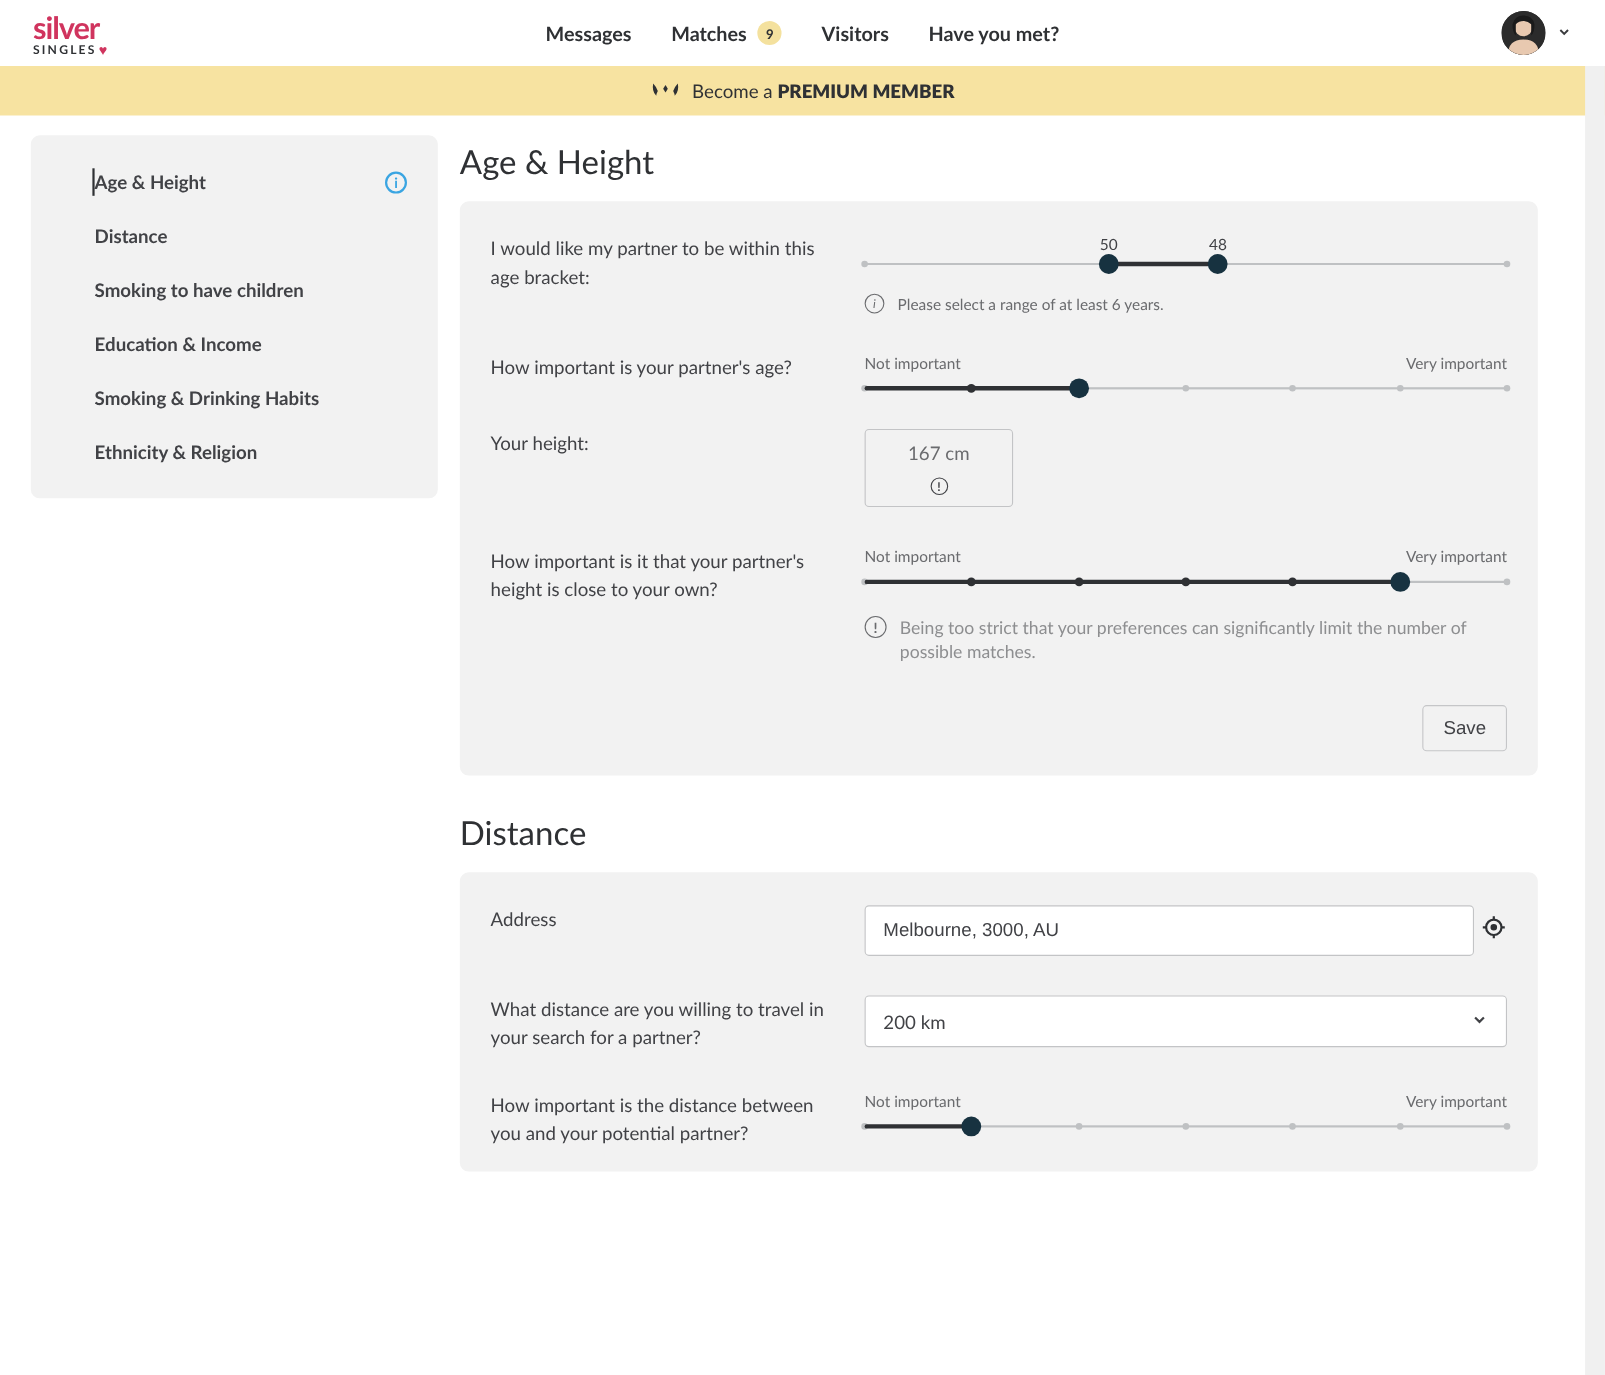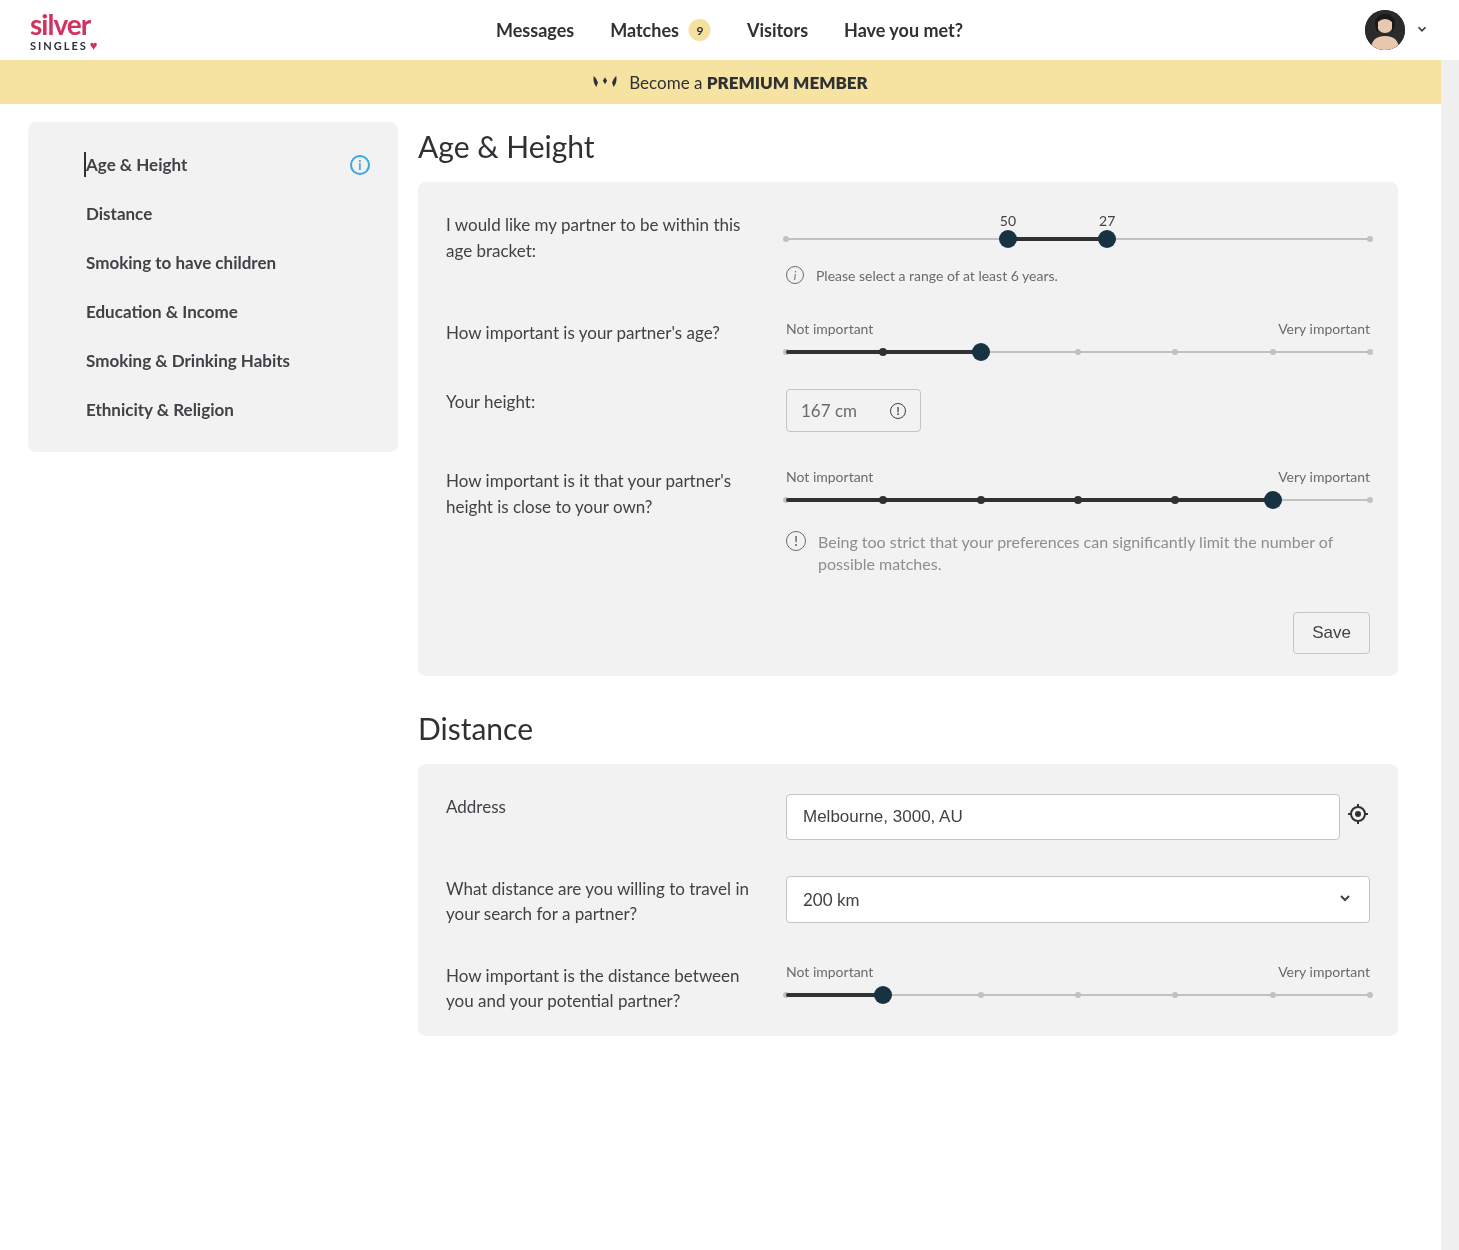--- a/index.html
+++ b/index.html
@@ -180,21 +180,21 @@
     .imp-handle {
       position: absolute; width: 18px; height: 18px; background: #173240;
       border-radius: 50%; top: -8px; transform: translateX(-50%); cursor: pointer;
     }
 
     
     .height-input {
       display: inline-flex; align-items: center; gap: 12px;
       border: 1px solid #c3c4c6; border-radius: 4px; background: #f2f2f2;
       padding: 10px 14px; width: 135px; justify-content: space-between;
-      color: #6a6b6e; font-size: 17px;
+      color: #6a6b6e; font-size: 17px; flex-direction: column;
     }
 
     
     .panel-actions { display: flex; justify-content: flex-end; margin-top: 24px; }
     .btn-save {
       border: 1px solid #c5c6c8; background: #f2f2f2; color: #414246;
       border-radius: 4px; padding: 10px 18px; font-size: 17px; cursor: pointer;
     }
 
     
@@ -310,21 +310,21 @@
       <h2 class="section-title">Age &amp; Height</h2>
       <div class="panel">
 
         <div class="row">
           <div class="row-label">I would like my partner to be within this age bracket:</div>
           <div class="row-control">
             <div class="range-wrap">
               <div class="range-track">
                 <div class="range-fill" id="age-fill" style="left: 38%; width: 17%;"></div>
                 <div class="range-label" id="age-label-min" style="left: 38%;">50</div>
-                <div class="range-label" id="age-label-max" style="left: 55%;">27</div>
+                <div class="range-label" id="age-label-max" style="left: 55%;">48</div>
                 <div class="range-handle" id="age-h-min" style="left: 38%;"></div>
                 <div class="range-handle" id="age-h-max" style="left: 55%;"></div>
               </div>
             </div>
             <div class="hint-row">
               <span class="hint-icon">i</span>
               <span>Please select a range of at least 6 years.</span>
             </div>
           </div>
         </div>

